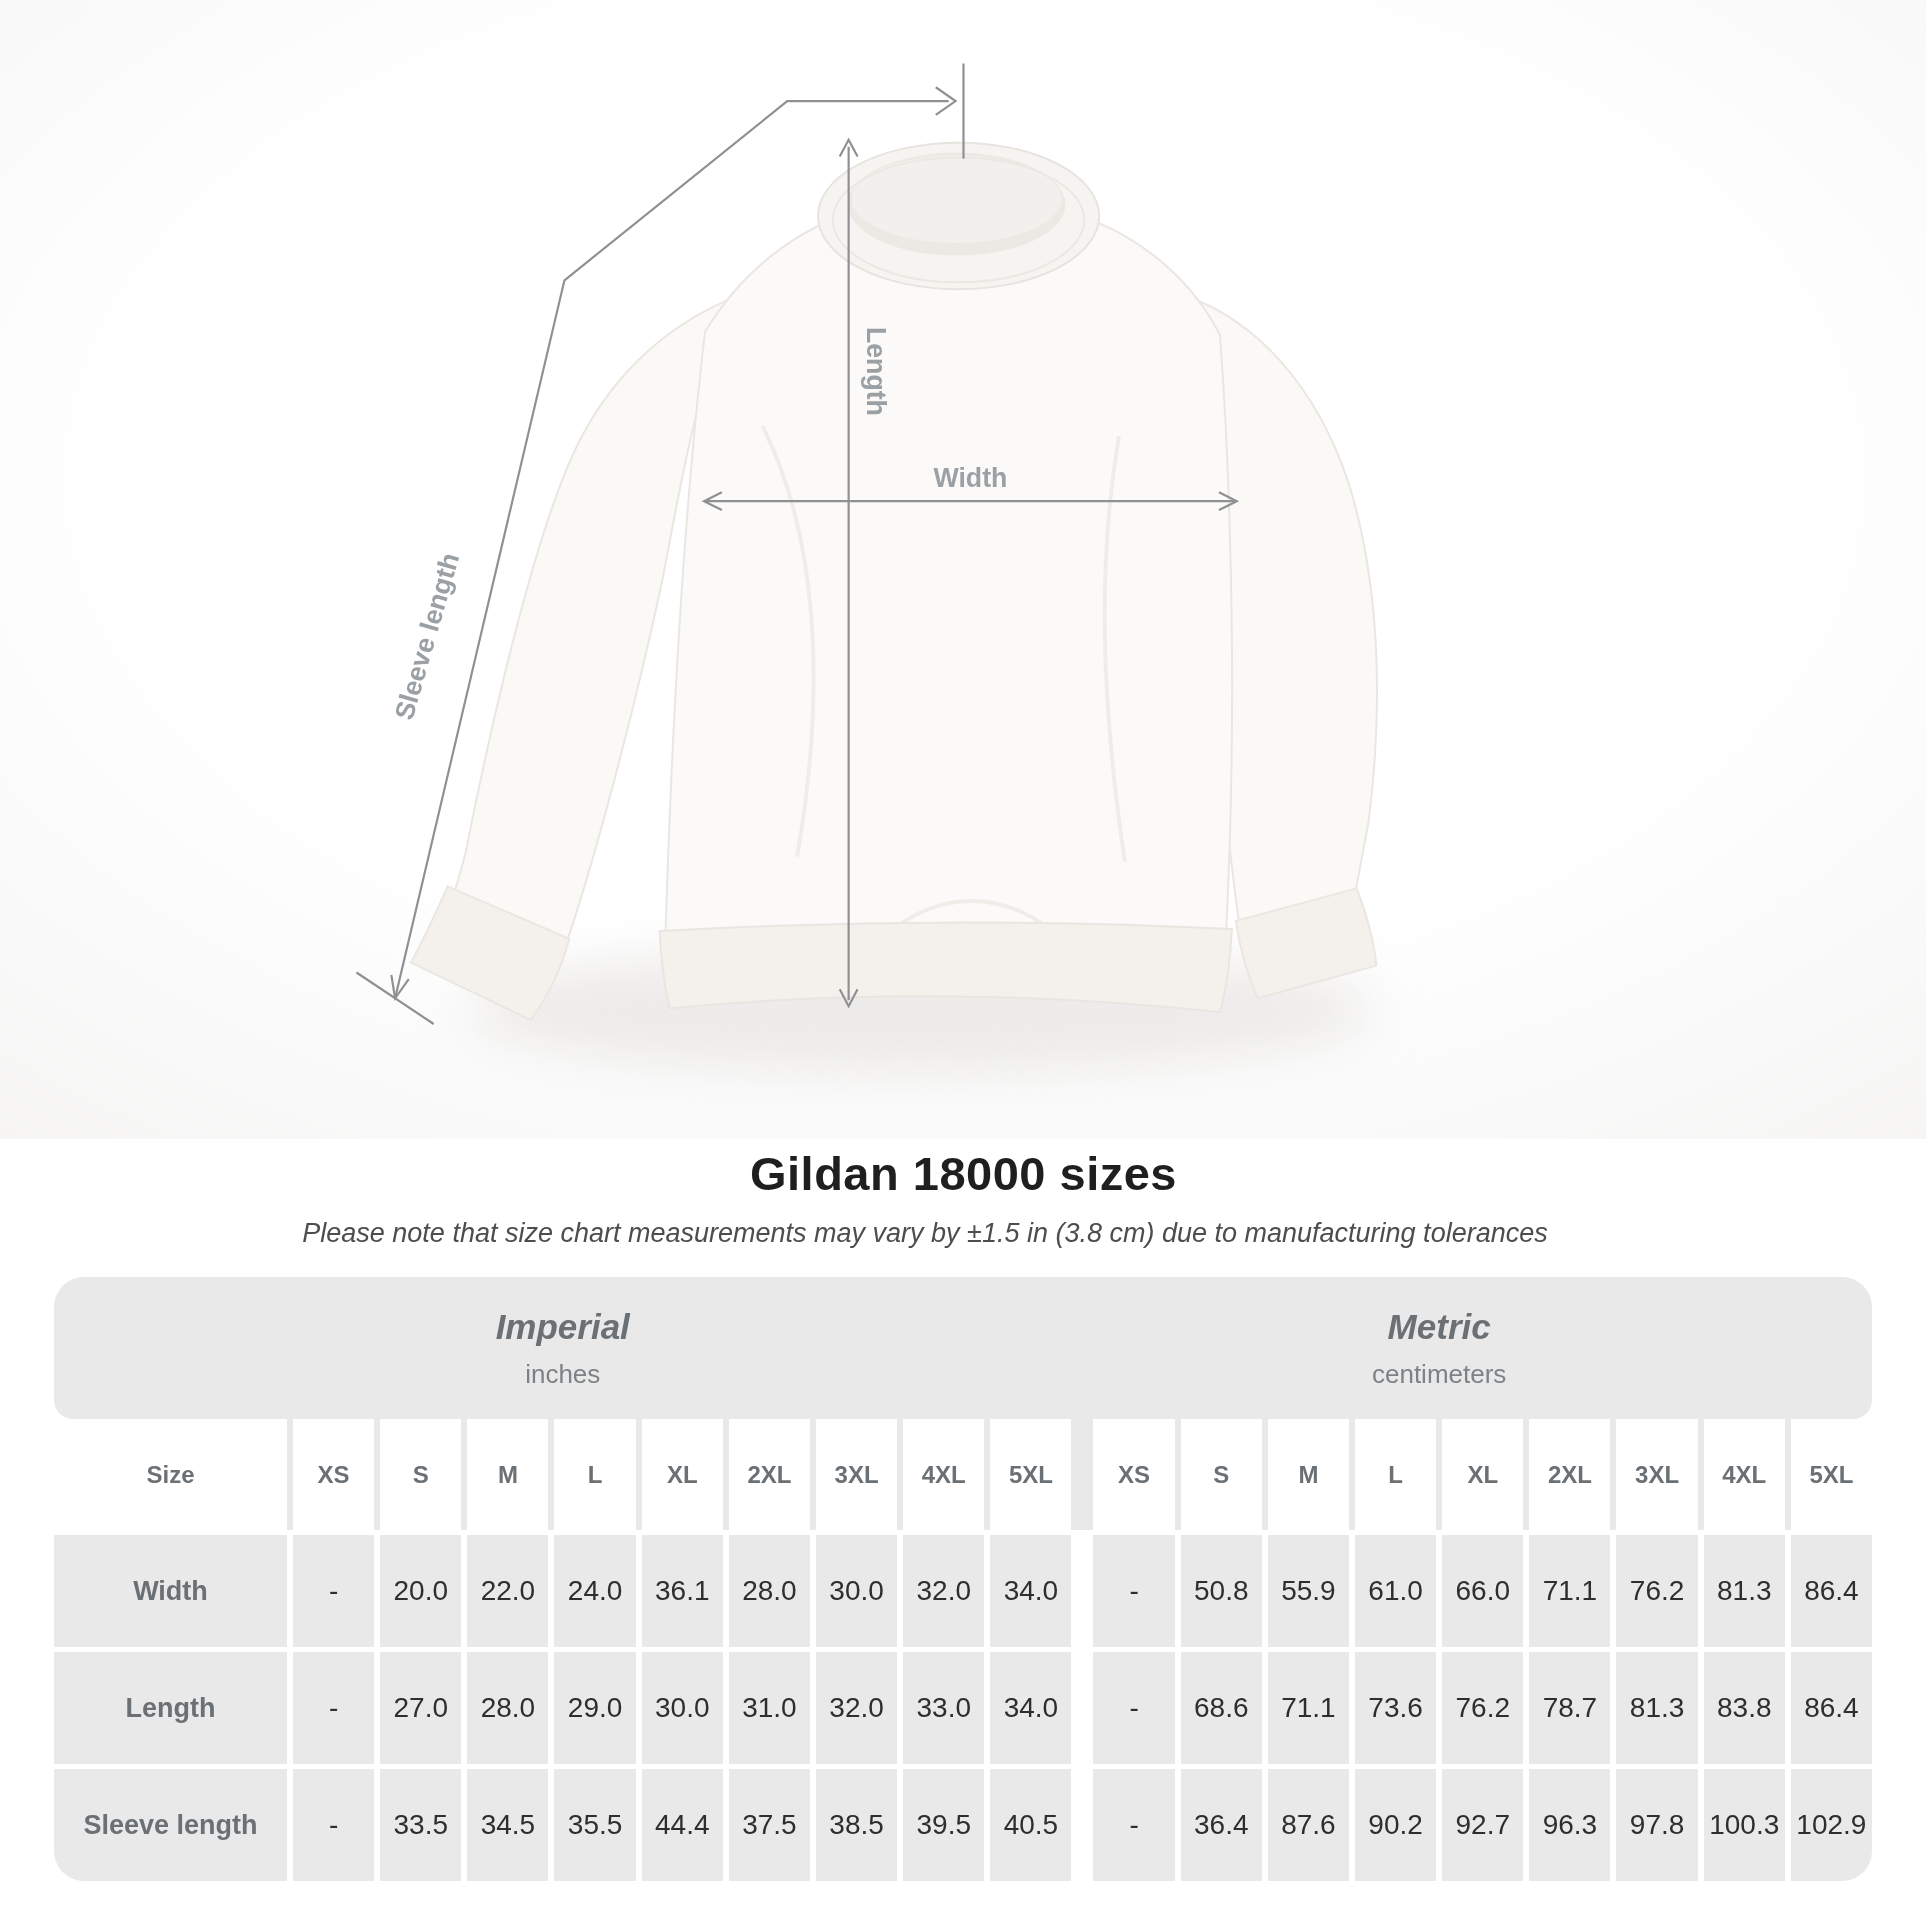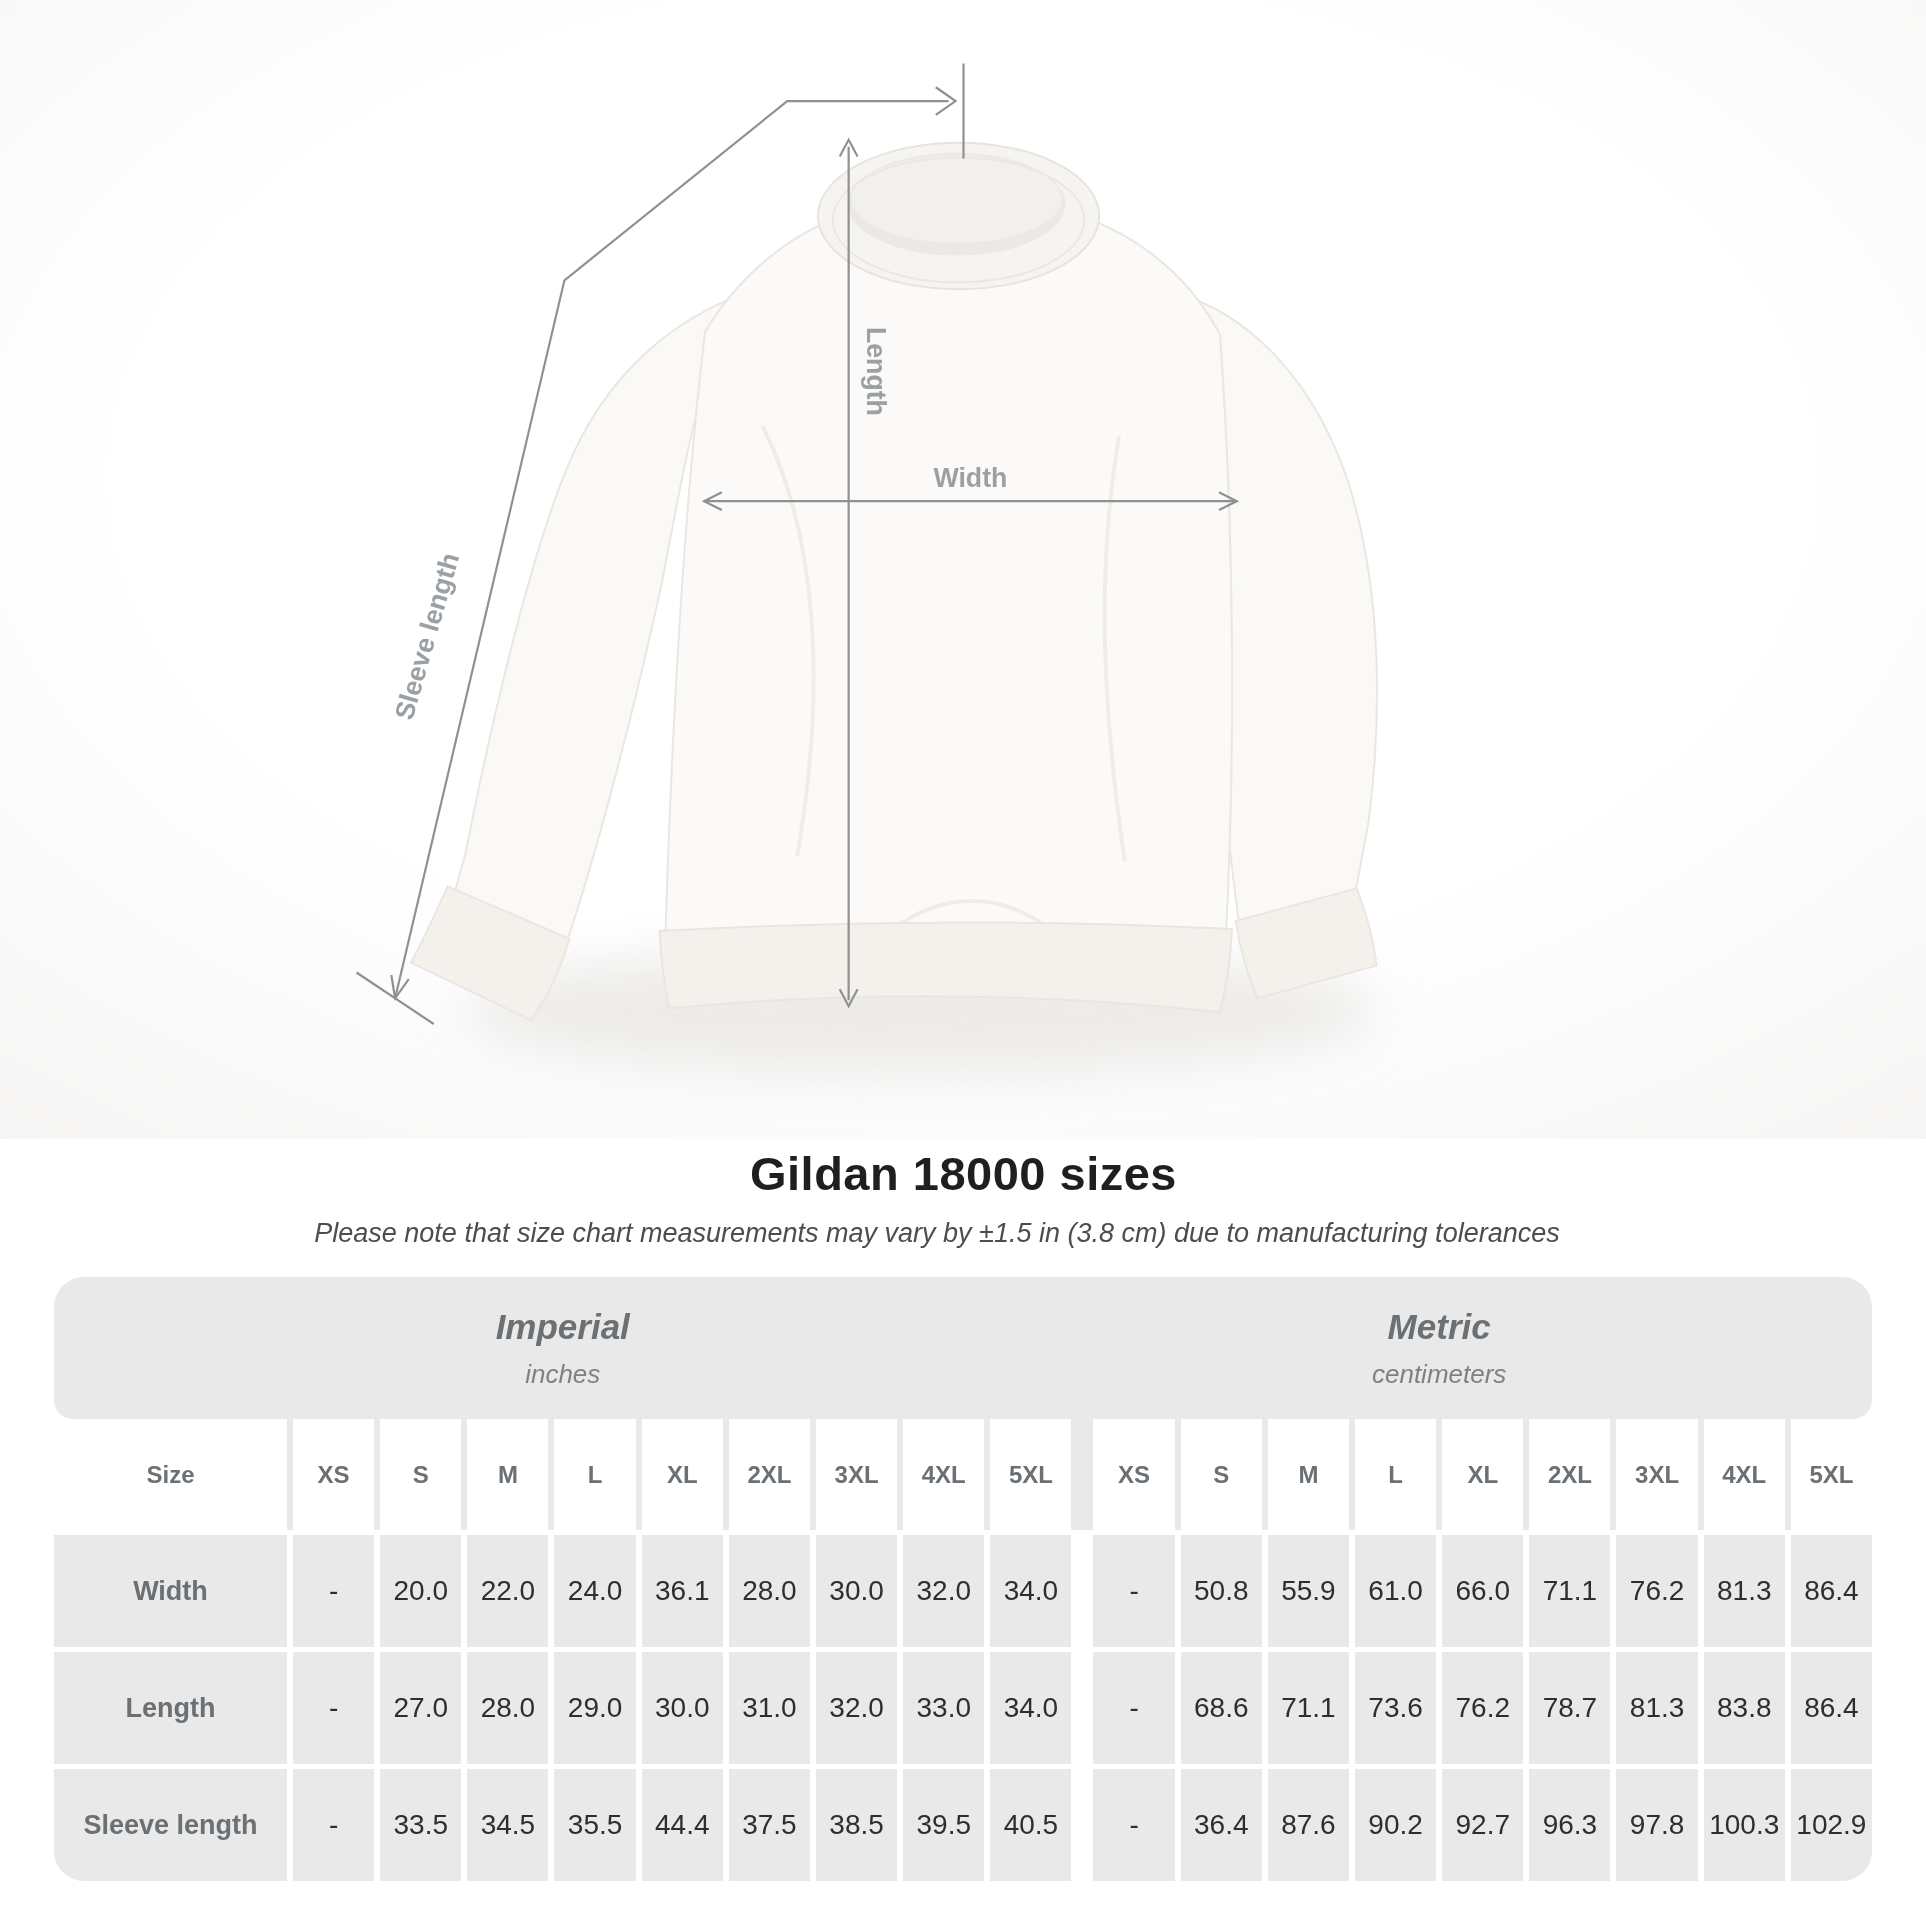--- a/index.html
+++ b/index.html
@@ -18,42 +18,42 @@
   
   .diagram-wrap{position:absolute;top:0;left:0;width:1927px;height:1139px;}
   
   .chart-title{
     position:absolute;top:1146px;left:0;width:1927px;margin:0;
     text-align:center;font-size:47px;font-weight:bold;color:#1f1f1f;
     letter-spacing:0.5px;
   }
   .chart-subtitle{
     position:absolute;top:1218px;left:0;width:1850px;margin:0;
-    text-align:center;font-size:27px;font-style:italic;color:#4d4d4d;padding-left:12px;
+    text-align:center;font-size:27px;font-style:italic;color:#4d4d4d;
   }
   
   .size-table{
     position:absolute;top:1277px;left:54px;width:1818px;
     border-radius:30px;overflow:hidden;
   }
   .trow{
     display:grid;
     grid-template-columns:233px repeat(9,1fr) 10px repeat(9,1fr);
     column-gap:6px;
   }
   .band{
     height:142px;background:var(--cellbg);
     align-items:center;
     border-radius:19px;
   }
   .band-group{display:flex;flex-direction:column;align-items:center;justify-content:center;}
   .band-imperial{grid-column:1/11;}
   .band-metric{grid-column:12/20;}
   .group-title{font-size:35px;font-weight:bold;font-style:italic;color:var(--headtext);}
-  .group-sub{font-size:26px;font-style:italic;color:#7d8286;margin-top:12px;}
+  .group-sub{font-size:26px;color:#7d8286;margin-top:12px;}
   .sizes-row{height:111px;background:var(--cellbg);}
   .data-row{height:112px;margin-top:5px;background:transparent;}
   .cell{
     display:flex;align-items:center;justify-content:center;
     font-size:28px;
   }
   .header-cell{background:#ffffff;font-weight:bold;color:var(--headtext);font-size:24px;}
   .label-cell{background:var(--cellbg);font-weight:bold;color:var(--headtext);font-size:27px;}
   .value-cell{background:var(--cellbg);color:var(--valtext);}
   .spacer{background:transparent;}

